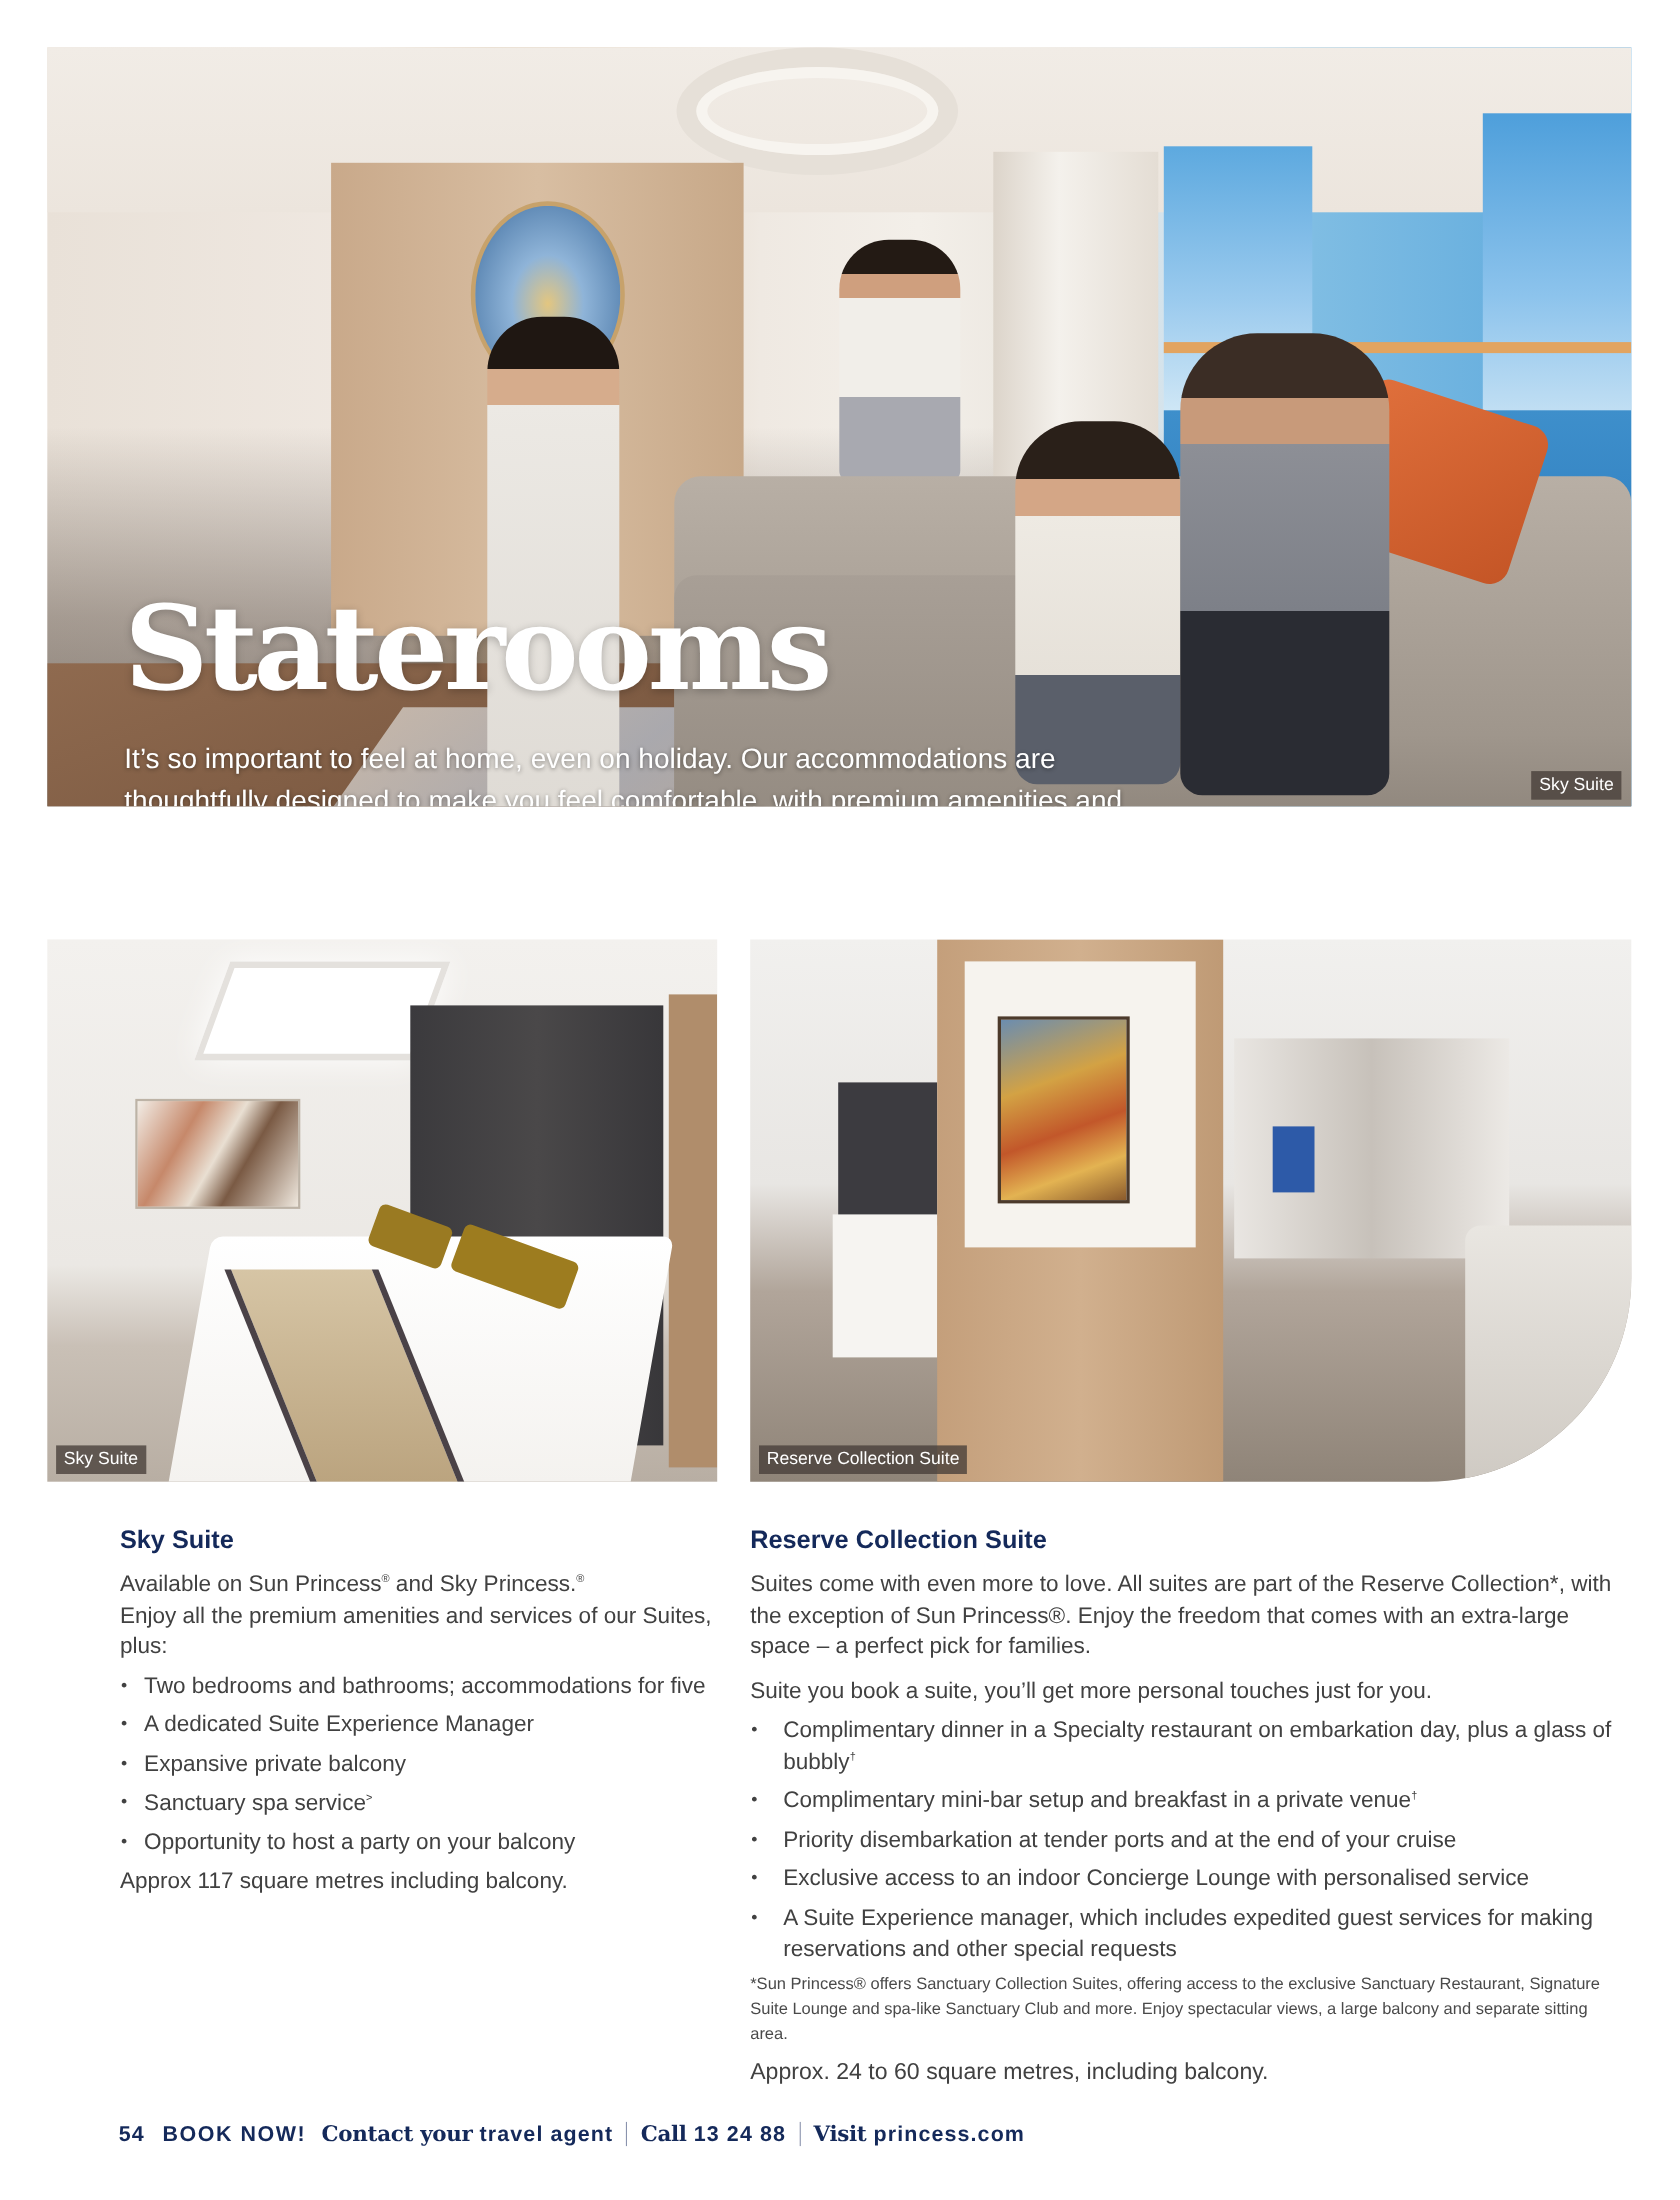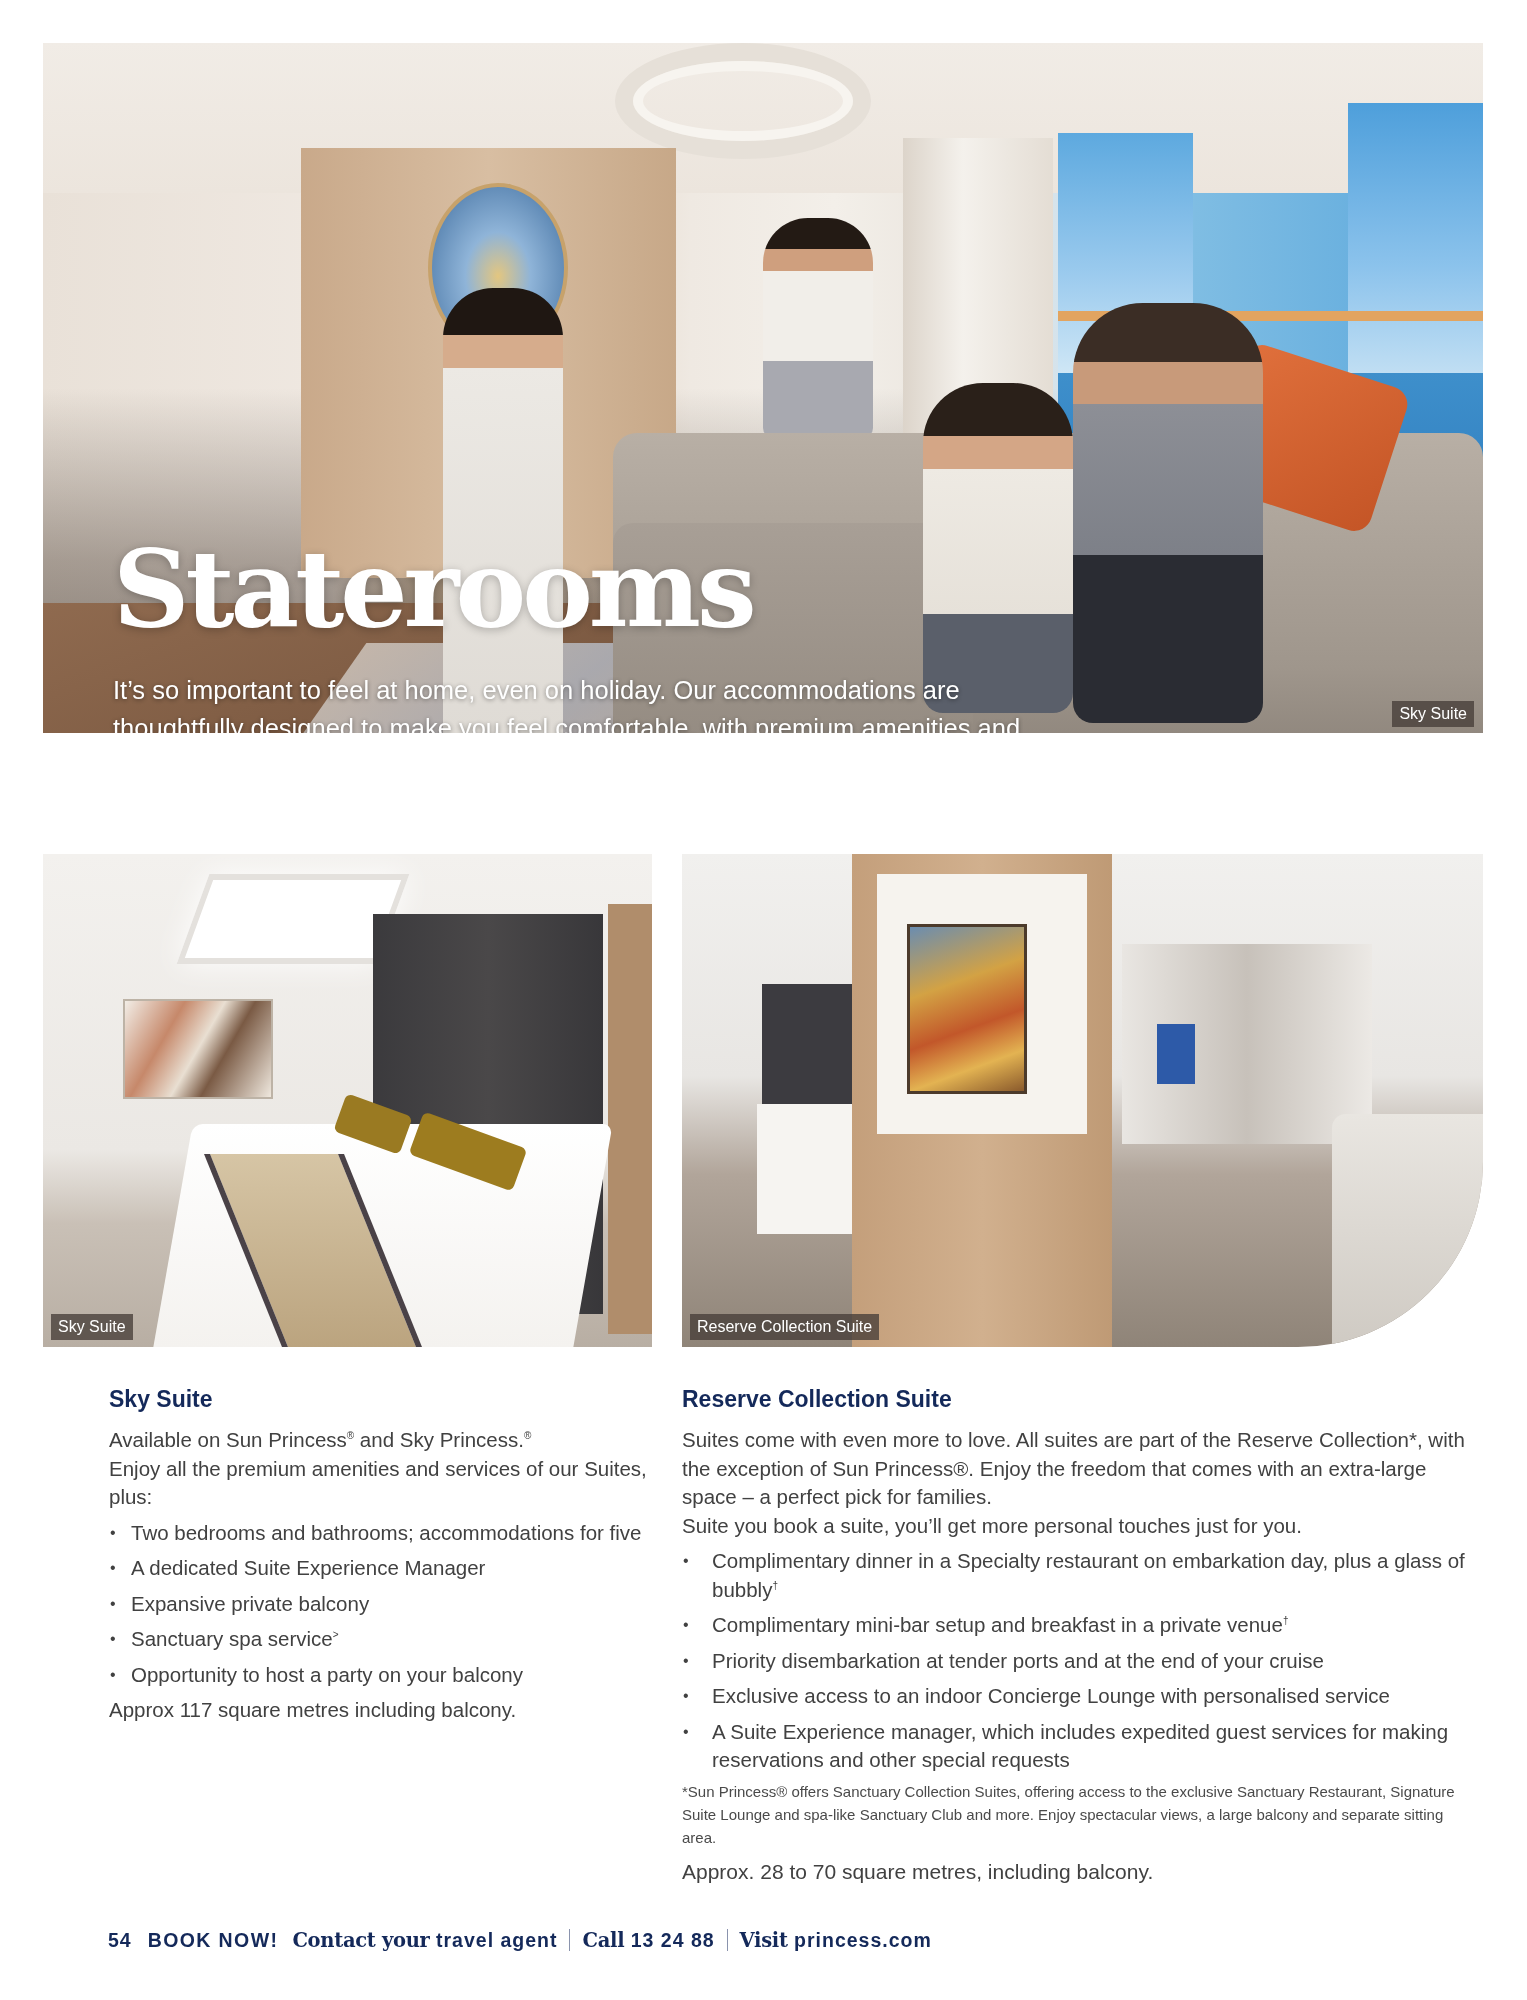--- a/index.html
+++ b/index.html
@@ -120,21 +120,21 @@
       font-size: 23px; color: #14295a; line-height: 30px; margin-bottom: 12px;
     }
     .col p, .col li { font-size: 20.5px; line-height: 28.5px; color: #414141; }
     .col p { margin-bottom: 7px; }
     .col ul { list-style: none; margin-bottom: 4px; }
     .col li { position: relative; padding-left: 22px; margin-bottom: 7px; }
     .col-right li { padding-left: 30px; }
     .col li::before { content: "\2022"; position: absolute; left: 1px; top: 0; font-size: 16px; color: #414141; }
     .col sup { font-size: 10px; vertical-align: super; line-height: 0; }
 
-    .col-right p.intro { margin-bottom: 0; }
+    .col-right p.intro { margin-bottom: 12px; }
     .col-right p.lead { margin-bottom: 7px; }
     .col-right .footnote { font-size: 15px; line-height: 23px; color: #4a4a4a; margin: -2px 0 9px 0; }
     .col-right .area { font-size: 21px; }
 
     
     .footer {
       position: absolute; left: 108px; top: 1925px; height: 30px;
       display: flex; align-items: center; gap: 0; white-space: nowrap;
       color: #14295a; font-size: 19.5px; font-weight: bold; letter-spacing: 1px;
     }
@@ -217,21 +217,21 @@
   <p class="intro">Suites come with even more to love. All suites are part of the Reserve Collection*, with the exception of Sun Princess®. Enjoy the freedom that comes with an extra-large space – a perfect pick for families.</p>
   <p class="lead">Suite you book a suite, you’ll get more personal touches just for you.</p>
   <ul>
     <li><span>Complimentary dinner in a Specialty restaurant on embarkation day, plus a glass of bubbly</span><sup>†</sup></li>
     <li><span>Complimentary mini-bar setup and breakfast in a private venue</span><sup>†</sup></li>
     <li><span>Priority disembarkation at tender ports and at the end of your cruise</span></li>
     <li><span>Exclusive access to an indoor Concierge Lounge with personalised service</span></li>
     <li><span>A Suite Experience manager, which includes expedited guest services for making reservations and other special requests</span></li>
   </ul>
   <p class="footnote">*Sun Princess® offers Sanctuary Collection Suites, offering access to the exclusive Sanctuary Restaurant, Signature Suite Lounge and spa-like Sanctuary Club and more. Enjoy spectacular views, a large balcony and separate sitting area.</p>
-  <p class="area">Approx. 28 to 70 square metres, including balcony.</p>
+  <p class="area">Approx. 24 to 60 square metres, including balcony.</p>
 </section>
 
 <footer class="footer">
   <span class="page-num">54</span>
   <span class="book-now">BOOK NOW!</span>
   <span><span class="serif">Contact your</span><span class="light"> travel agent</span></span>
   <span class="sep"></span>
   <span><span class="serif">Call</span><span> 13 24 88</span></span>
   <span class="sep"></span>
   <span><span class="serif">Visit</span><span> princess.com</span></span>

